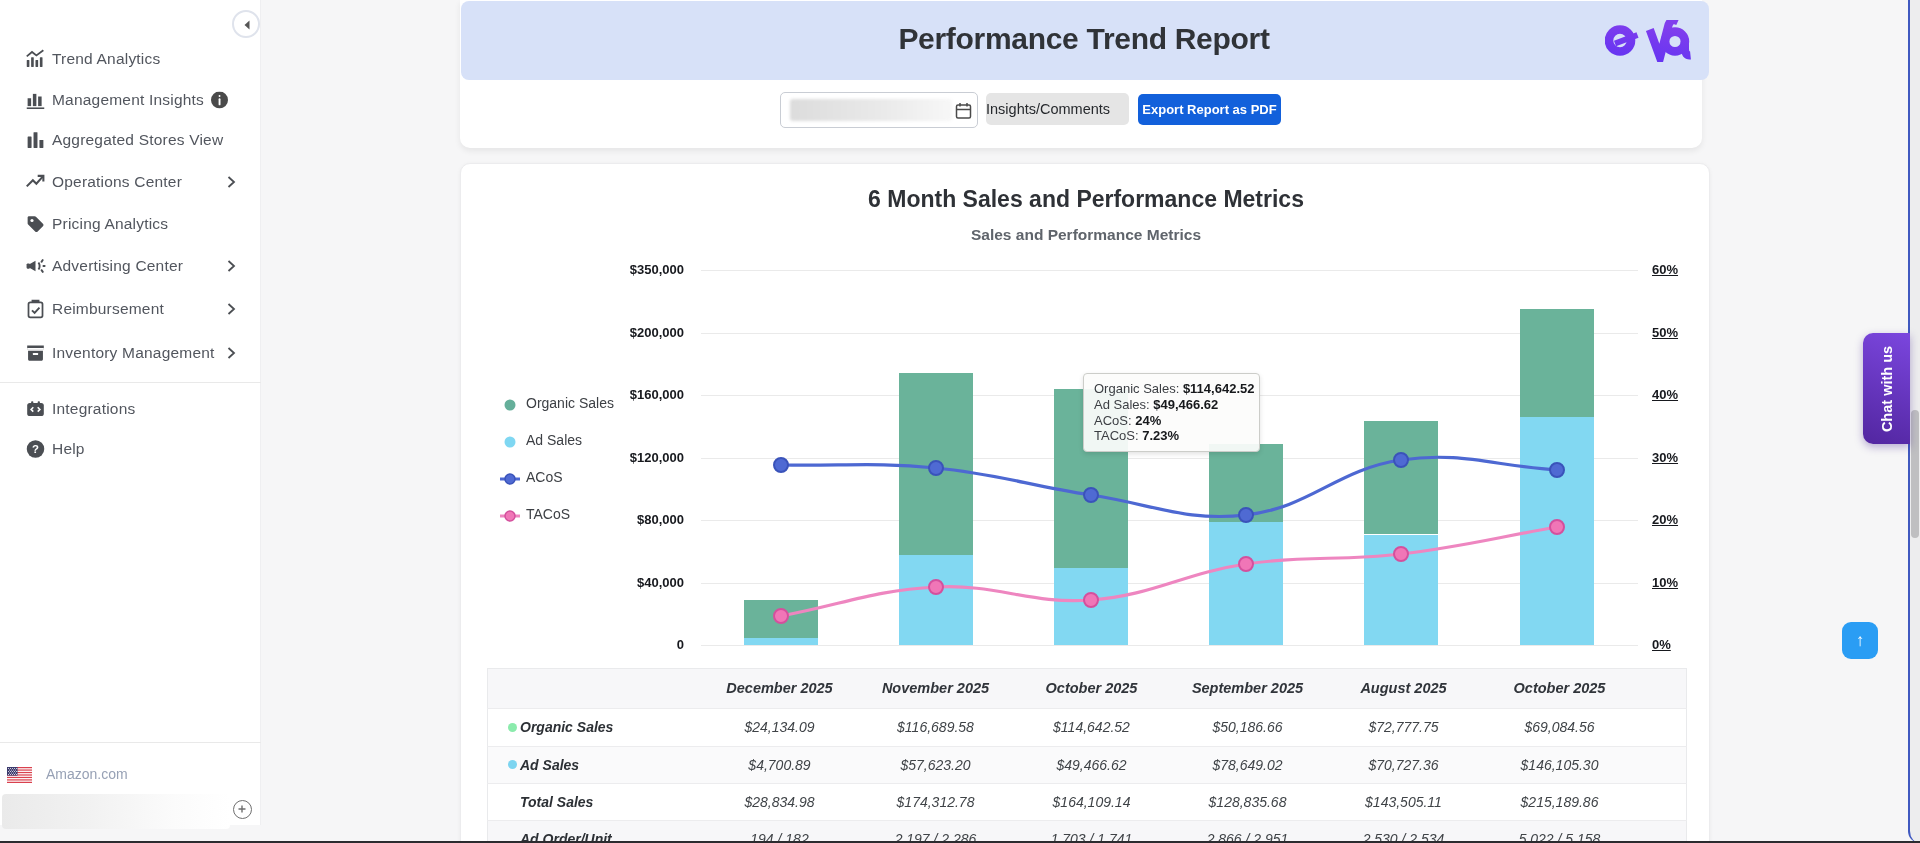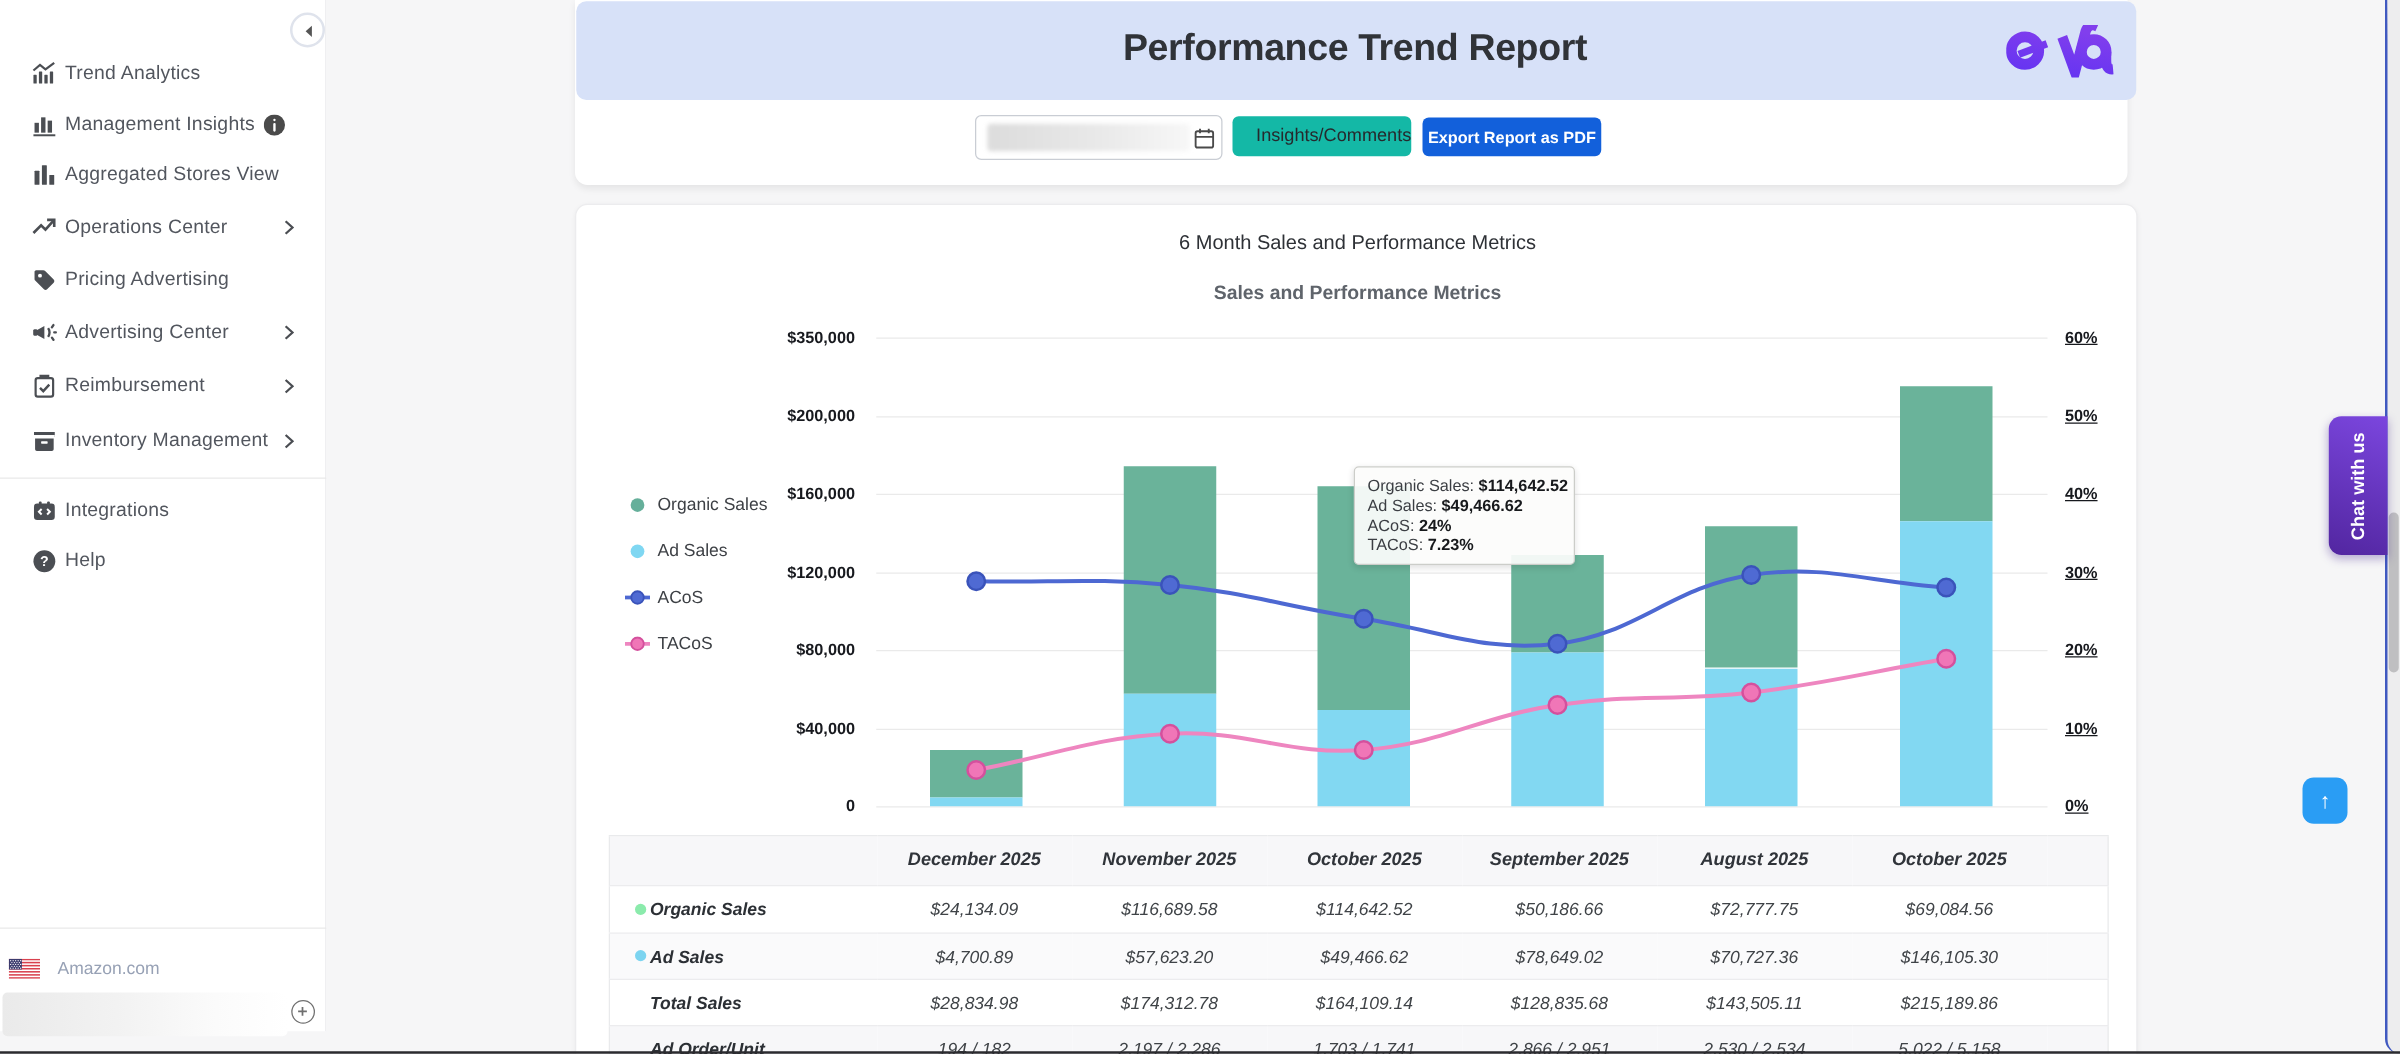--- a/index.html
+++ b/index.html
@@ -14,25 +14,25 @@
 #collapse { position:absolute; left:232px; top:10px; width:28px; height:28px; border-radius:50%; background:#fff; border:2px solid #dfe3ec; }
 #collapse svg { position:absolute; left:5px; top:5px; }
 .divider { position:absolute; left:0; width:261px; height:1px; background:#e9e9e9; }
 
 #hcard { position:absolute; left:460px; top:0; width:1242px; height:148px; background:#fff; border-radius:0 0 10px 10px; box-shadow:0 3px 6px rgba(0,0,0,0.07); }
 #banner { position:absolute; left:1px; top:1px; width:1248px; height:79px; background:#d7e1f8; border-radius:8px; }
 #htitle { position:absolute; left:0; top:22px; width:1248px; text-align:center; font-size:30px; font-weight:700; color:#303338; letter-spacing:-0.3px; }
 #evalogo { position:absolute; left:1145px; top:20px; }
 #dateinput { position:absolute; left:320px; top:92px; width:198px; height:36px; background:#fff; border:1px solid #c9cdd4; border-radius:5px; }
 #dateblur { position:absolute; left:9px; top:6px; width:162px; height:22px; border-radius:3px; background:linear-gradient(90deg,#dcdcdc 0%,#e9e9e9 55%,#f7f7f7 100%); filter:blur(1.5px); }
-#insbtn { position:absolute; left:526px; top:93px; width:143px; height:32px; background:#14b8a6; border-radius:5px; text-align:right; line-height:32px; font-size:14.5px; color:#26292d; }
+#insbtn { position:absolute; left:526px; top:93px; width:143px; height:32px; background:#e5e5e5; border-radius:5px; text-align:left; line-height:32px; font-size:14.5px; color:#26292d; }
 #expbtn { position:absolute; left:678px; top:94px; width:143px; height:31px; background:#1260db; border-radius:5px; text-align:center; line-height:31px; font-size:13px; font-weight:700; color:#fff; }
 
 #ccard { position:absolute; left:460px; top:163px; width:1250px; height:700px; background:#fff; border-radius:10px; border:1px solid #ececee; box-shadow:0 1px 4px rgba(0,0,0,0.05); }
-#ctitle { position:absolute; left:0; top:22px; width:1250px; text-align:center; font-size:16px; font-weight:400; color:#2e3136; }
+#ctitle { position:absolute; left:0; top:22px; width:1250px; text-align:center; font-size:23px; font-weight:700; color:#2e3136; }
 #csub { position:absolute; left:0; top:62px; width:1250px; text-align:center; font-size:15.5px; font-weight:700; color:#5f646b; }
 .grid { position:absolute; left:240px; width:937px; height:1px; background:#eaeaea; }
 .ylab { position:absolute; width:90px; text-align:right; font-size:13px; font-weight:700; color:#17191e; }
 .rlab { position:absolute; left:1191px; font-size:13px; font-weight:700; color:#17191e;text-decoration:underline; }
 .leg { position:absolute; left:43px; height:12px; }
 .legtx { position:absolute; left:22px; top:50%; transform:translateY(-50%); font-size:14px; color:#3d4045; white-space:nowrap; }
 .bar { position:absolute; width:74px; }
 
 #tip { position:absolute; left:622px; top:209px; width:177px; height:79px; background:rgba(252,252,251,0.93); border:1px solid #cccdc9; border-radius:4px; box-shadow:0 2px 5px rgba(0,0,0,0.12); padding:7px 0 0 10px; font-size:13px; line-height:15.8px; color:#3b3e43; white-space:nowrap; }
 #tip b { color:#17191c; }
@@ -106,21 +106,21 @@
       <span class="tx">Operations Center</span>
       <svg class="chev" viewBox="0 0 14 14">
         <path d="M4.5 2 L10 7 L4.5 12" stroke="#4b4e53" stroke-width="1.8" fill="none"></path>
       </svg>
     </div>
   <div class="mi" style="top:204px">
       <span class="ic"><svg viewBox="0 0 24 24" width="21" height="21">
           <path d="M3 4.5 C3 3.7 3.7 3 4.5 3 L11 3 C11.6 3 12.1 3.2 12.5 3.6 L20.5 11.6 C21.3 12.4 21.3 13.7 20.5 14.5 L14.5 20.5 C13.7 21.3 12.4 21.3 11.6 20.5 L3.6 12.5 C3.2 12.1 3 11.6 3 11 Z" fill="#4b4e53"></path>
           <circle cx="8" cy="8" r="1.8" fill="#fff"></circle>
         </svg></span>
-      <span class="tx">Pricing Advertising</span>
+      <span class="tx">Pricing Analytics</span>
     </div>
   <div class="mi" style="top:245.5px">
       <span class="ic"><svg viewBox="0 0 24 24" width="21" height="21">
           <g fill="#4b4e53">
             <path d="M2 10 L2 14 L5 14 L12 18 L12 6 L5 10 Z"></path>
             <rect x="2" y="9" width="3.5" height="6" rx="1"></rect>
             <path d="M14.5 8.5 C16 10.5 16 13.5 14.5 15.5 L16.3 16.6 C18.3 14 18.3 10 16.3 7.4 Z"></path>
             <rect x="18.5" y="4" width="2.2" height="4.5" rx="1" transform="rotate(35 19.6 6.2)"></rect>
             <rect x="18.5" y="15.5" width="2.2" height="4.5" rx="1" transform="rotate(-35 19.6 17.7)"></rect>
             <rect x="20" y="10.8" width="3.5" height="2.2" rx="1"></rect>

